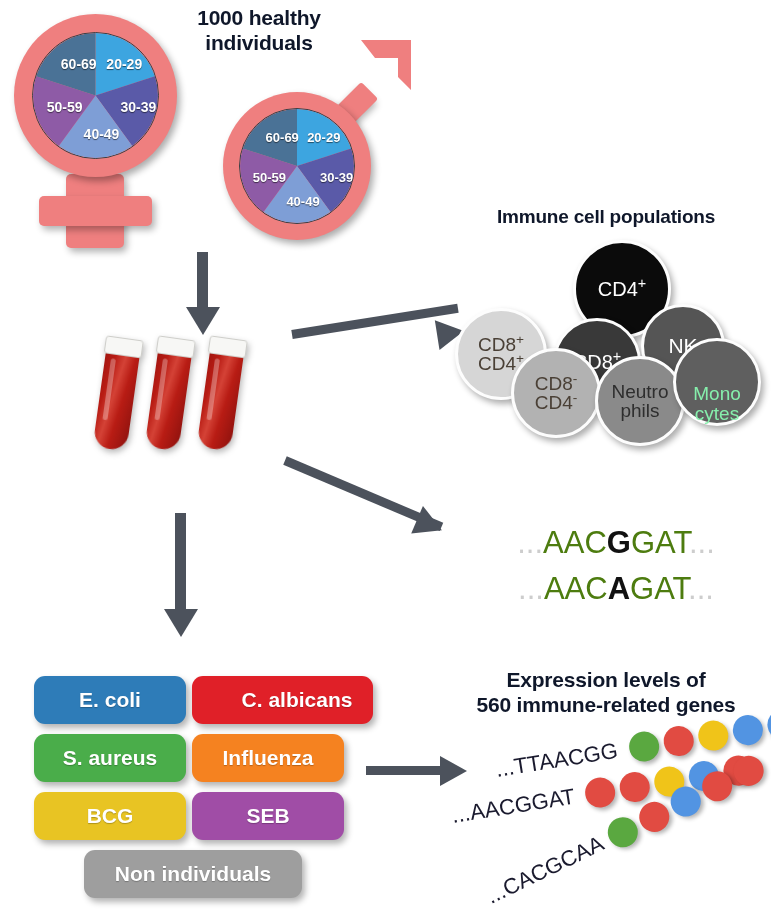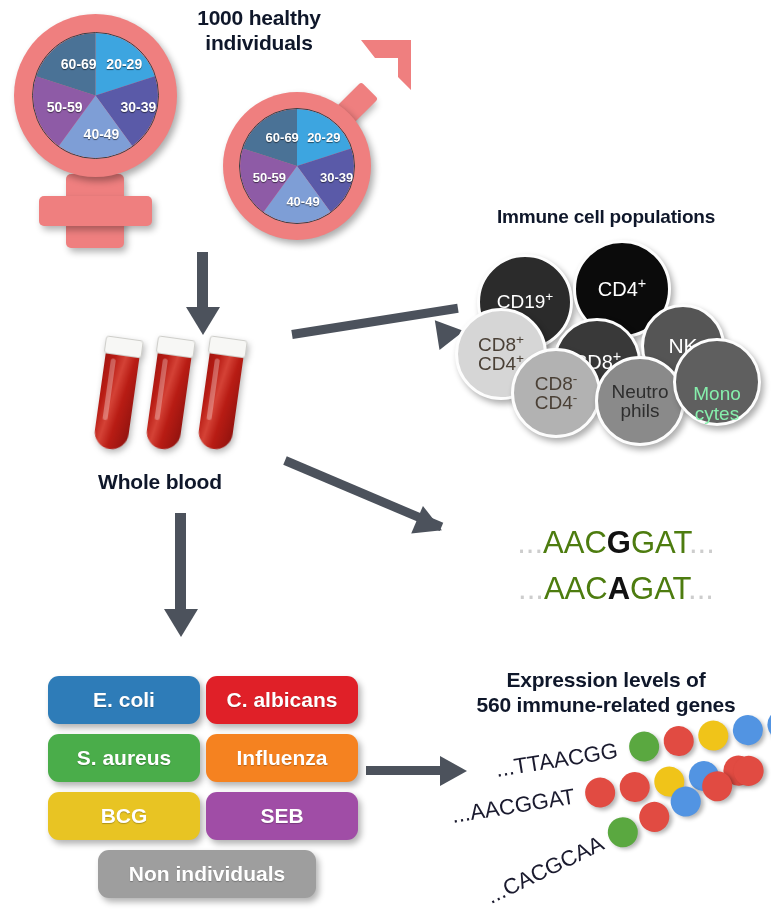--- a/index.html
+++ b/index.html
@@ -101,21 +101,21 @@
   
   #snp-block{left:466px;top:525px;width:300px;height:90px;}
   .snp-row{position:absolute;left:0;width:300px;text-align:center;
            font-size:31px;font-family:"Liberation Sans","DejaVu Sans",sans-serif;
            letter-spacing:0px;white-space:nowrap;}
   .snp-mid{color:#4d7c0f;}
   .snp-strong{color:#111;font-weight:bold;}
   .snp-dots{color:#cdcdcd;}
 
   
-  #stimuli{left:48px;top:676px;width:320px;height:222px;}
+  #stimuli{left:34px;top:676px;width:320px;height:222px;}
   .stim-box{position:absolute;height:48px;border-radius:11px;display:flex;
             align-items:center;justify-content:center;color:#fff;
             font-weight:bold;font-size:21px;
             box-shadow:3px 4px 6px rgba(0,0,0,0.30);
             text-shadow:0 1px 1px rgba(0,0,0,0.25);}
   #stim-none{left:50px;top:174px;width:218px;}
 
   
   #expression{left:448px;top:740px;width:323px;height:178px;}
   .strand{position:absolute;transform-origin:0 50%;}
@@ -203,27 +203,23 @@
       <div class="tube-body"></div>
       <div class="tube-gloss"></div>
       <div class="tube-cap"></div>
     </div>
     <div class="tube" id="tube-3">
       <div class="tube-body"></div>
       <div class="tube-gloss"></div>
       <div class="tube-cap"></div>
     </div>
   </div>
-  <div class="abs heading" id="label-whole-blood">Whole blood</div>
 
   <div class="abs heading" id="title-immune">Immune cell populations</div>
   <div class="abs" id="immune-cells">
-      <div class="cell" style="width: 96px; height: 96px; left: 22px; top: 14px; background: rgb(43, 43, 43); color: rgb(255, 255, 255); font-size: 19px;">
-        <span>CD19<sup>+</sup></span>
-      </div>
       <div class="cell" style="width: 98px; height: 98px; left: 118px; top: 0px; background: rgb(11, 11, 11); color: rgb(255, 255, 255); font-size: 20px;">
         <span>CD4<sup>+</sup></span>
       </div>
       <div class="cell" style="width: 92px; height: 92px; left: 0px; top: 68px; background: rgb(214, 214, 214); color: rgb(74, 64, 54); font-size: 19px;">
         <span>CD8<sup>+</sup><br>CD4<sup>+</sup></span>
       </div>
       <div class="cell" style="width: 88px; height: 88px; left: 98px; top: 78px; background: rgb(57, 57, 57); color: rgb(255, 255, 255); font-size: 20px;">
         <span>CD8<sup>+</sup></span>
       </div>
       <div class="cell" style="width: 84px; height: 84px; left: 186px; top: 64px; background: rgb(85, 85, 85); color: rgb(255, 255, 255); font-size: 21px;">
@@ -242,21 +238,21 @@
 
   <div class="abs" id="snp-block">
       <div class="snp-row" style="top: 0px;"><span class="snp-dots">...</span><span class="snp-mid">AAC</span><span class="snp-strong">G</span><span class="snp-mid">GAT</span><span class="snp-dots">...</span></div>
       <div class="snp-row" style="top: 46px;"><span class="snp-dots">...</span><span class="snp-mid">AAC</span><span class="snp-strong">A</span><span class="snp-mid">GAT</span><span class="snp-dots">...</span></div>
     </div>
 
   <div class="abs" id="stimuli">
       <div class="stim-box" style="background: rgb(46, 124, 184); left: 0px; top: 0px; width: 152px;">
         <span>E. coli</span>
       </div>
-      <div class="stim-box" style="background: rgb(224, 32, 40); left: 158px; top: 0px; width: 152px;">
+      <div class="stim-box" style="background: rgb(224, 32, 40); left: 158px; top: 0px; width: 152px; padding-left: 29px;">
         <span>C. albicans</span>
       </div>
       <div class="stim-box" style="background: rgb(74, 173, 74); left: 0px; top: 58px; width: 152px;">
         <span>S. aureus</span>
       </div>
       <div class="stim-box" style="background: rgb(245, 130, 32); left: 158px; top: 58px; width: 152px;">
         <span>Influenza</span>
       </div>
       <div class="stim-box" style="background: rgb(232, 196, 35); left: 0px; top: 116px; width: 152px;">
         <span>BCG</span>

